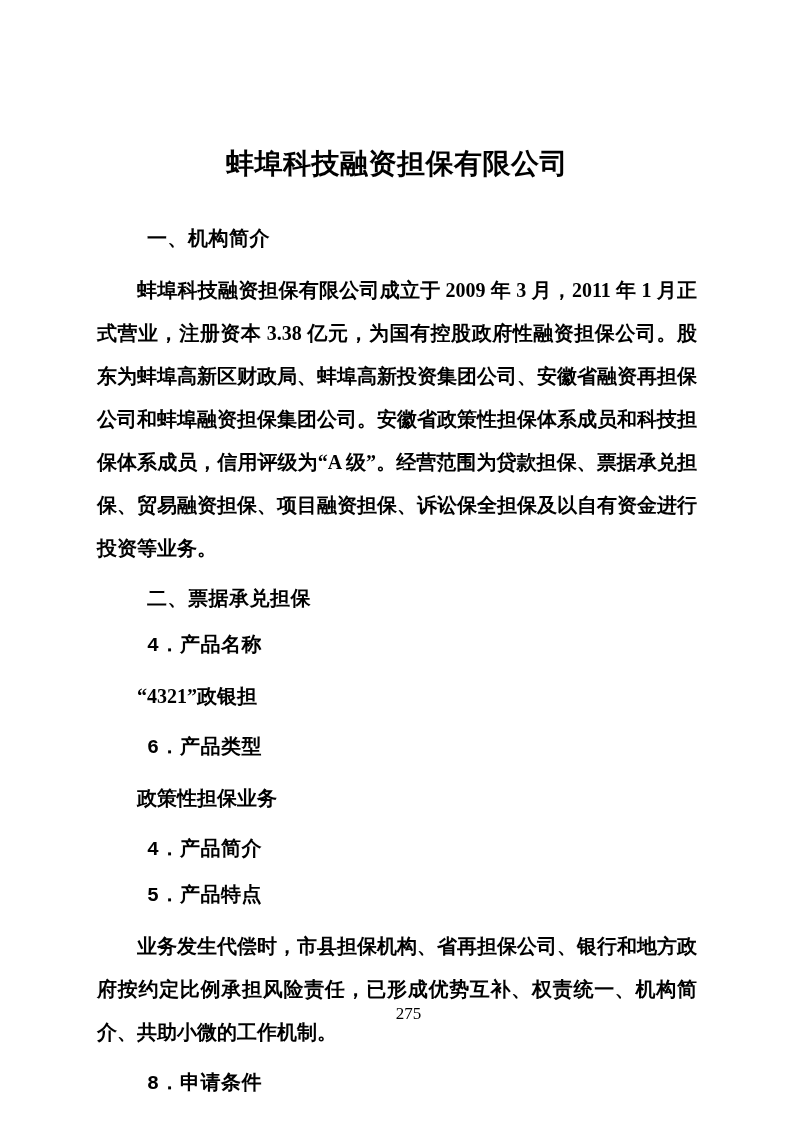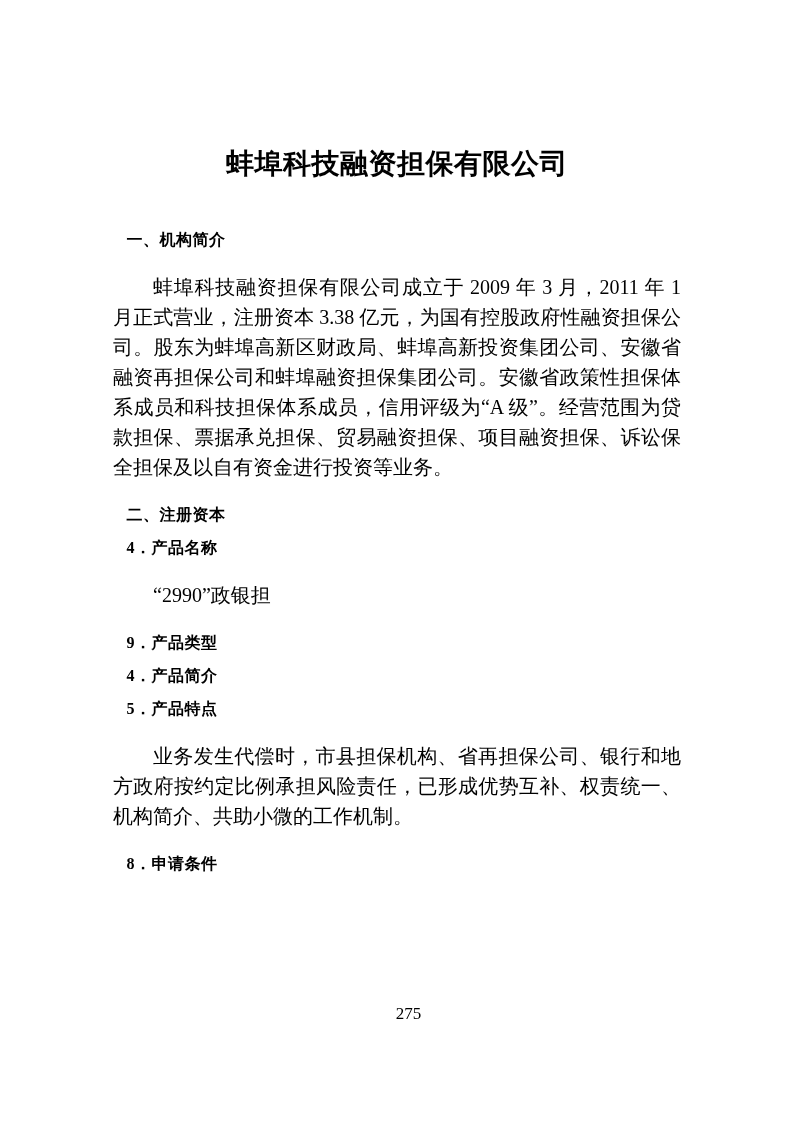--- a/index.html
+++ b/index.html
@@ -19,33 +19,34 @@
   .doc-title{
     margin:0 0 41px 0;
     font-size:28px;
     line-height:36px;
     font-weight:700;
     text-align:center;
     letter-spacing:0.5px;
     font-family:"Liberation Serif","DejaVu Serif",serif;
   }
   .sec-heading{
-    margin:0;
-    font-size:16px;
+    margin:13px;
+    font-size:20px;
     line-height:33px;
     font-weight:700;
     text-indent:1.85em;
-    font-family:Liberation Serif, serif;
+    font-family:Liberation Mono, monospace;
     letter-spacing:0.5px;
   }
   .body-para{
-    margin:16px;
+    margin:0;
     text-indent:2em;
     text-align:justify;
-    line-height:30px;
+    line-height:43px;
+    font-weight:bold;
   }
   .page-number{
     position:absolute;
     left:0;
     right:0;
     top:1004px;
     text-align:center;
     font-size:17px;
     line-height:20px;
     font-family:"Liberation Serif","DejaVu Serif",serif;
@@ -57,26 +58,27 @@
 
 <div class="page">
 
   <h1 class="doc-title">蚌埠科技融资担保有限公司</h1>
 
   <div>
 
     <h2 class="sec-heading">一、机构简介</h2>
     <p class="body-para">蚌埠科技融资担保有限公司成立于 2009 年 3 月，2011 年 1 月正式营业，注册资本 3.38 亿元，为国有控股政府性融资担保公司。股东为蚌埠高新区财政局、蚌埠高新投资集团公司、安徽省融资再担保公司和蚌埠融资担保集团公司。安徽省政策性担保体系成员和科技担保体系成员，信用评级为“A 级”。经营范围为贷款担保、票据承兑担保、贸易融资担保、项目融资担保、诉讼保全担保及以自有资金进行投资等业务。</p>
 
-    <h2 class="sec-heading">二、注册资本</h2>
+    <h2 class="sec-heading">二、票据承兑担保</h2>
 
     <h3 class="sec-heading">4．产品名称</h3>
-    <p class="body-para">“2990”政银担</p>
+    <p class="body-para">“4321”政银担</p>
 
-    <h3 class="sec-heading">9．产品类型</h3>
+    <h3 class="sec-heading">6．产品类型</h3>
+    <p class="body-para">政策性担保业务</p>
 
     <h3 class="sec-heading">4．产品简介</h3>
 
     <h3 class="sec-heading">5．产品特点</h3>
     <p class="body-para">业务发生代偿时，市县担保机构、省再担保公司、银行和地方政府按约定比例承担风险责任，已形成优势互补、权责统一、机构简介、共助小微的工作机制。</p>
 
     <h3 class="sec-heading">8．申请条件</h3>
 
   </div>
 

